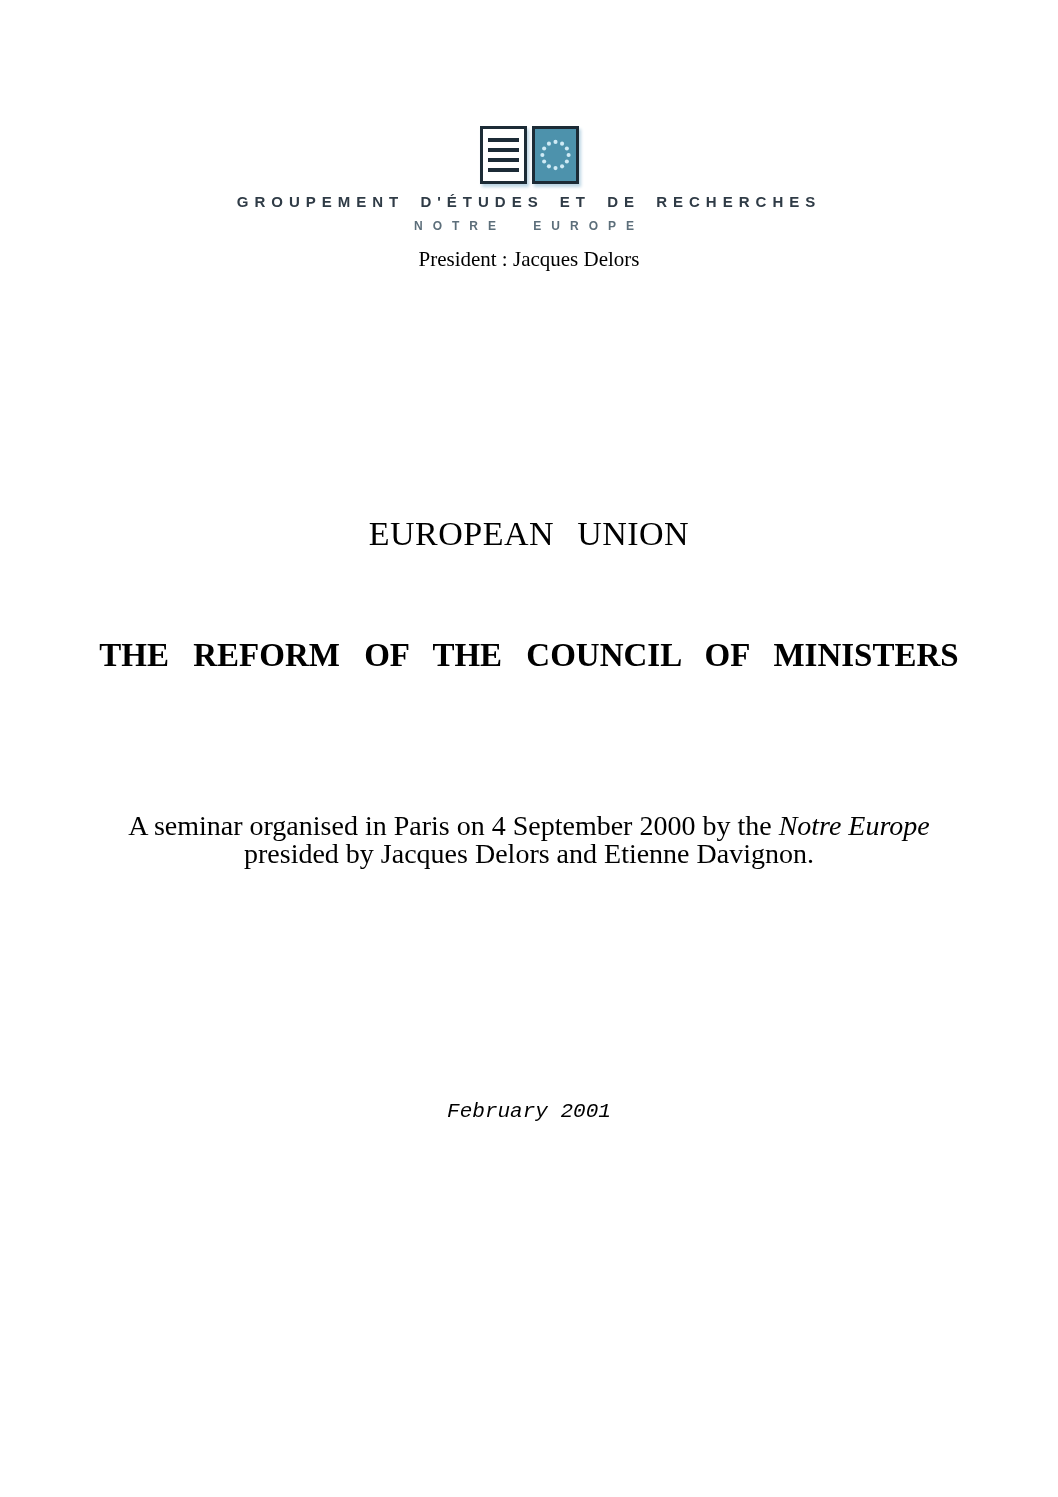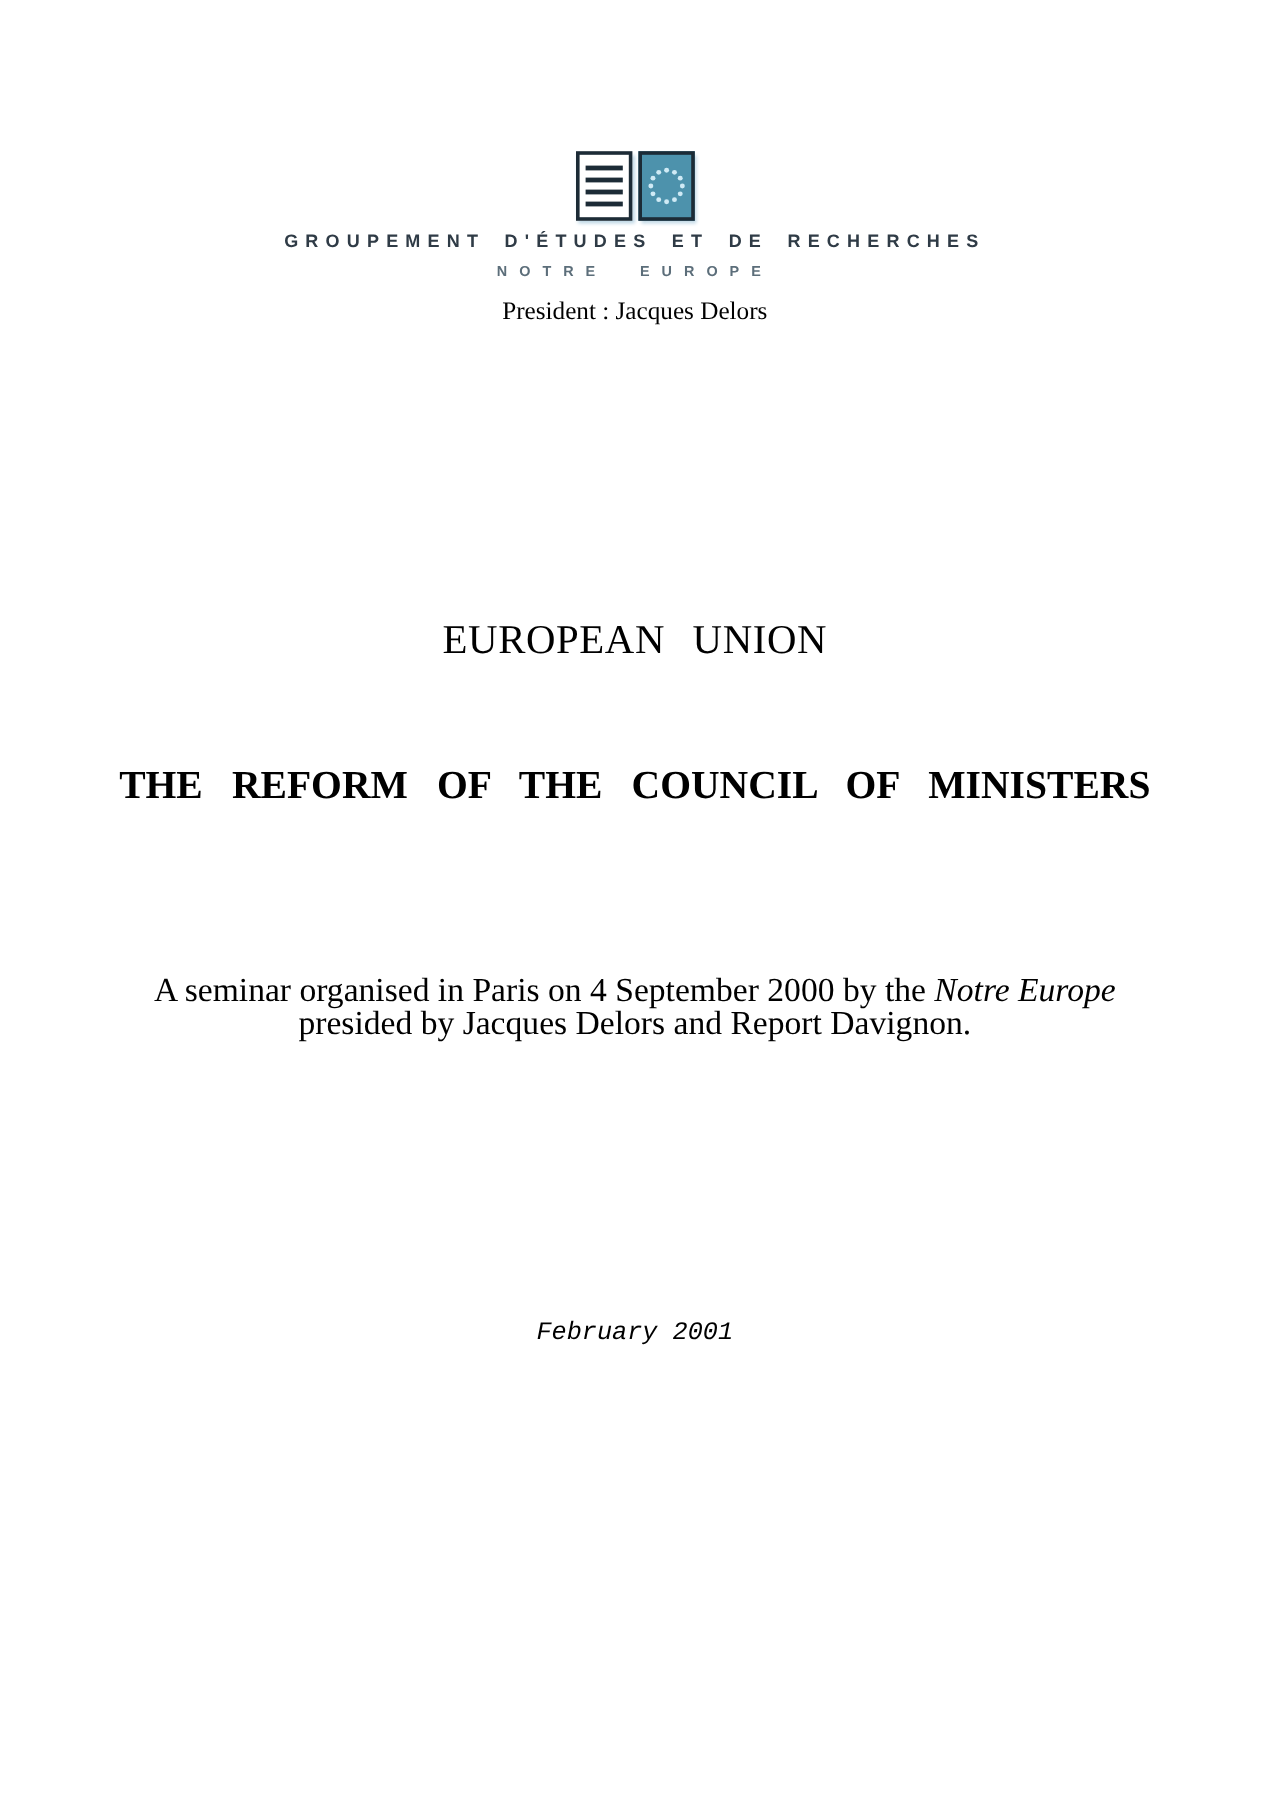--- a/index.html
+++ b/index.html
@@ -162,19 +162,19 @@
   <div class="centered-block org-subname">NOTRE EUROPE</div>
 
   <div class="centered-block president-line">President : Jacques Delors</div>
 
   <div class="centered-block title-main">EUROPEAN UNION</div>
 
   <div class="centered-block title-sub">THE REFORM OF THE COUNCIL OF MINISTERS</div>
 
   <div class="centered-block seminar">
     <div><span>A seminar organised in Paris on 4 September 2000 by the </span><em>Notre Europe</em></div>
-    <div>presided by Jacques Delors and Report Davignon.</div>
+    <div>presided by Jacques Delors and Etienne Davignon.</div>
   </div>
 
 
   <div class="centered-block date-line">February 2001</div>
 
 </div>
 
 </body></html>

